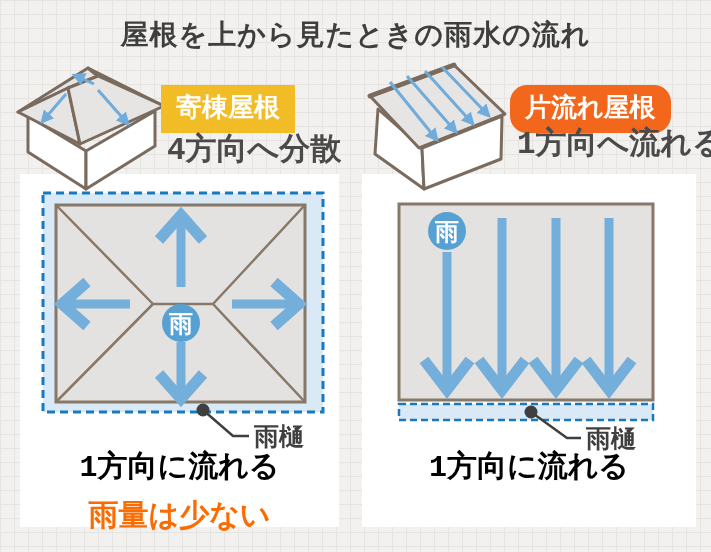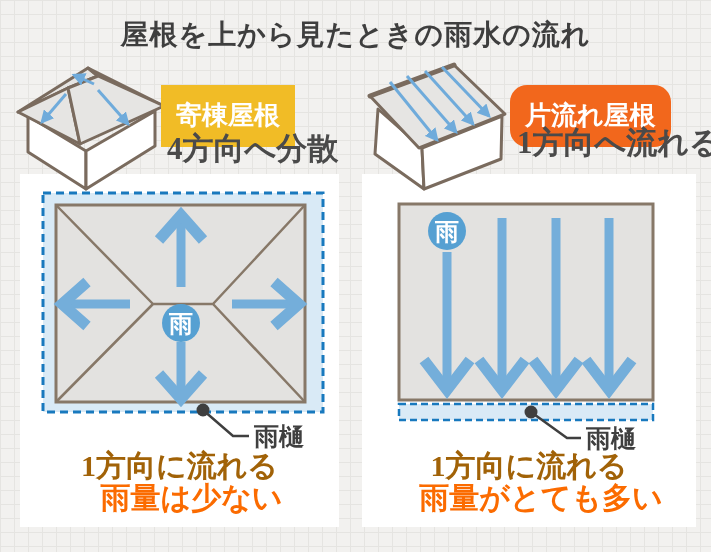--- a/index.html
+++ b/index.html
@@ -3,29 +3,29 @@
 <meta charset="utf-8">
 <style>
   html,body{margin:0;padding:0;}
   .stage{
     position:relative;width:711px;height:552px;overflow:hidden;
     background-color:#f2f1ef;
     background-image:
       linear-gradient(#e5e4e1 1px, transparent 1px),
       linear-gradient(90deg, #e5e4e1 1px, transparent 1px);
     background-size:14px 14px;
-    font-family:Liberation Serif, serif;
+    font-family:Liberation Mono, monospace;
   }
   .title{
     position:absolute;top:16px;left:0;width:100%;text-align:center;
     font-size:28px;font-weight:bold;color:#3e3e3e;letter-spacing:1px;
   }
   .tag{
     position:absolute;color:#ffffff;font-size:26px;font-weight:bold;
-    padding:16px 15px;line-height:30px;z-index:4;white-space:nowrap;
+    padding:9px 15px;line-height:30px;z-index:4;white-space:nowrap;
   }
   #tag-left{left:161px;top:85px;background:var(--tag_yellow,#f1bc26);}
   #tag-right{left:510px;top:85px;background:var(--tag_orange,#f2671c);border-radius:17px;}
   .caption{
     position:absolute;font-size:31px;font-weight:bold;color:#4a4a4a;
     z-index:4;white-space:nowrap;
   }
   #caption-left{left:167px;top:128px;}
   #caption-right{left:493px;top:122px;margin-left:24px;}
   .panel{position:absolute;top:174px;height:353px;background:#ffffff;z-index:1;}
@@ -44,22 +44,22 @@
   .head{fill:none;stroke:var(--arrow_blue,#74aeda);stroke-width:11;stroke-linejoin:miter;}
   .rain-badge circle{fill:var(--badge_blue,#56a0d2);}
   .rain-badge text{fill:#ffffff;font-size:24px;font-weight:bold;text-anchor:middle;}
   .dot{fill:#3f3f3f;}
   .leader{fill:none;stroke:#3f3f3f;stroke-width:2.5;}
   .gutter-label{fill:#3f3f3f;font-size:25px;font-weight:bold;}
   .result1,.result2{
     position:absolute;left:0;width:100%;text-align:center;
     font-size:30px;font-weight:bold;white-space:nowrap;
   }
-  .result1{top:272px;color:#a16207;}
-  .result2{top:304px;color:var(--orange_text,#fb6b00);padding-left:12px;}
+  .result1{top:272px;color:#000000;}
+  .result2{top:321px;color:var(--orange_text,#fb6b00);}
   
   .wall{fill:#ffffff;stroke:#7a6b5e;stroke-width:3;stroke-linejoin:round;}
   .roof3d{fill:#e6e5e3;stroke:#7a6b5e;stroke-width:3;stroke-linejoin:round;}
   .ridge3d{fill:none;stroke:#7a6b5e;stroke-width:5;stroke-linecap:round;}
   .flow3d{fill:none;stroke:#6fabdb;stroke-width:3;}
 </style>
 </head>
 <body>
 
 <div class="stage">
@@ -155,16 +155,15 @@
       </g>
       <g class="rain-badge">
         <circle cx="85" cy="57" r="19"></circle>
         <text x="85" y="66">雨</text>
       </g>
       <circle class="dot" cx="169" cy="238" r="6.5"></circle>
       <path class="leader" d="M169,238 L205,264 H219"></path>
       <text class="gutter-label" x="224" y="273">雨樋</text>
     </svg>
     <div class="result1">1方向に流れる</div>
-    <div class="result2">雨量がとても多い</div>
   </div>
 
 </div>
 
 </body></html>

